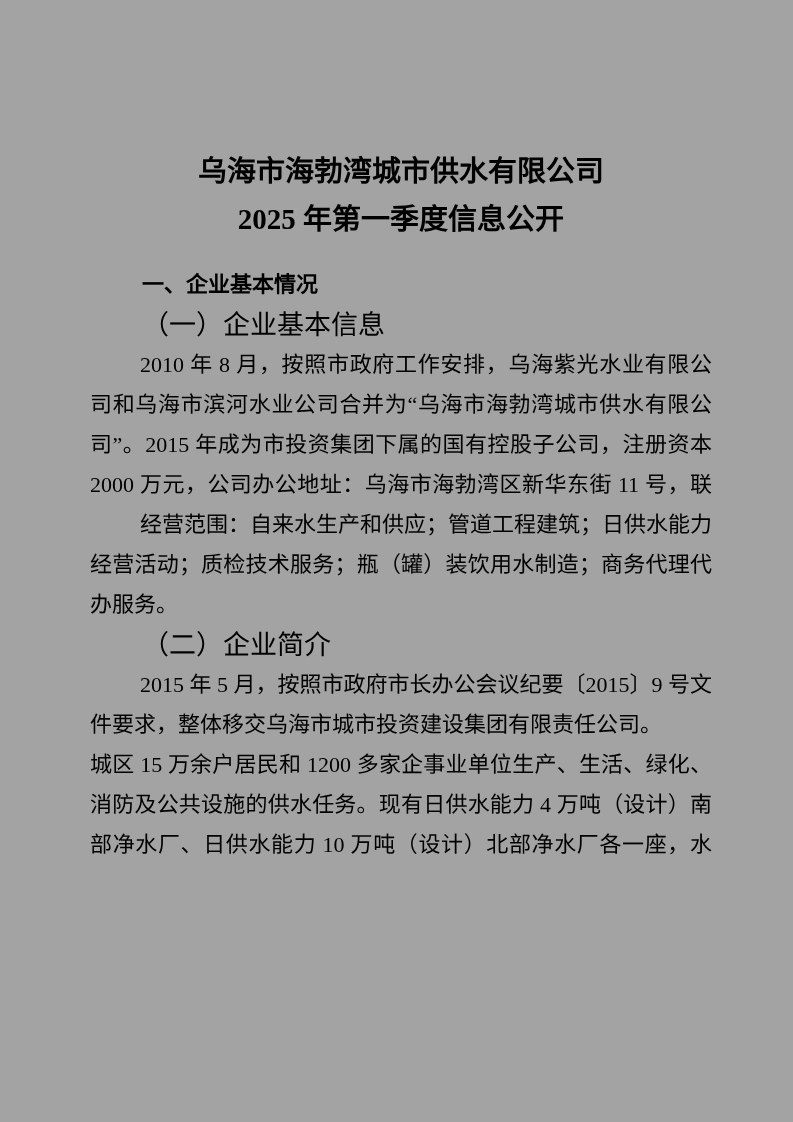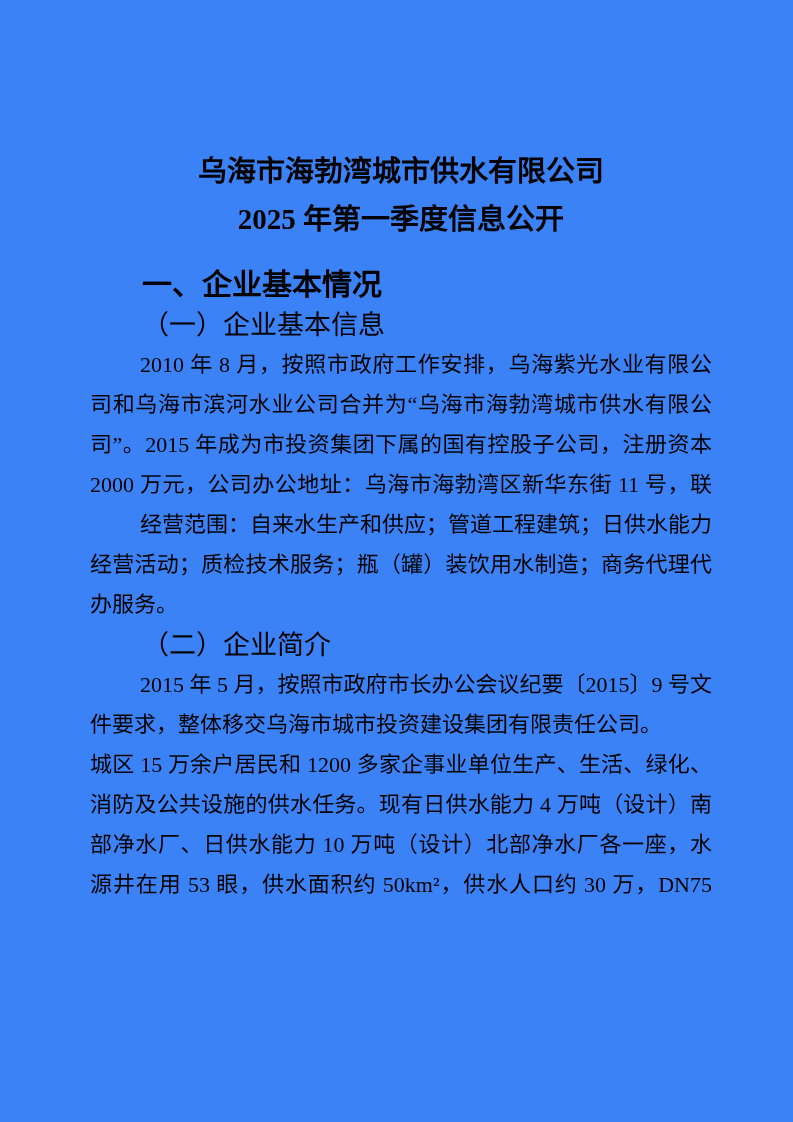--- a/index.html
+++ b/index.html
@@ -4,21 +4,21 @@
 <style>
   html, body {
     margin: 0;
     padding: 0;
     background: #ffffff;
   }
   .page {
     position: relative;
     width: 793px;
     height: 1122px;
-    background: #3b82f6;
+    background: #a3a3a3;
     color: #000000;
     font-family: "Liberation Serif", serif;
     overflow: hidden;
   }
   .doc {
     position: absolute;
     left: 90px;
     top: 147px;
     width: 622px;
   }
@@ -28,21 +28,21 @@
     line-height: 48px;
     text-align: center;
     font-family: "Liberation Serif", serif;
   }
   .doc-body {
     margin-top: 22px;
   }
   .heading1 {
     font-family: "Liberation Sans", sans-serif;
     font-weight: bold;
-    font-size: 30px;
+    font-size: 22px;
     line-height: 40px;
     padding-left: 52px;
   }
   .heading2 {
     font-family: Liberation Sans, sans-serif;
     font-size: 27px;
     line-height: 40px;
     padding-left: 52px;
   }
   .paragraph {
@@ -85,17 +85,16 @@
         </div>
         <div class="heading2">（二）企业简介</div>
         <div class="paragraph">
           <div class="line first fill">2015 年 5 月，按照市政府市长办公会议纪要〔2015〕9 号文</div>
           <div class="line">件要求，整体移交乌海市城市投资建设集团有限责任公司。</div>
         </div>
         <div class="paragraph">
           <div class="line fill">城区 15 万余户居民和 1200 多家企事业单位生产、生活、绿化、</div>
           <div class="line fill">消防及公共设施的供水任务。现有日供水能力 4 万吨（设计）南</div>
           <div class="line fill">部净水厂、日供水能力 10 万吨（设计）北部净水厂各一座，水</div>
-          <div class="line fill">源井在用 53 眼，供水面积约 50km²，供水人口约 30 万，DN75</div>
         </div>
       </div>
   </div>
 </div>
 
 </body></html>

